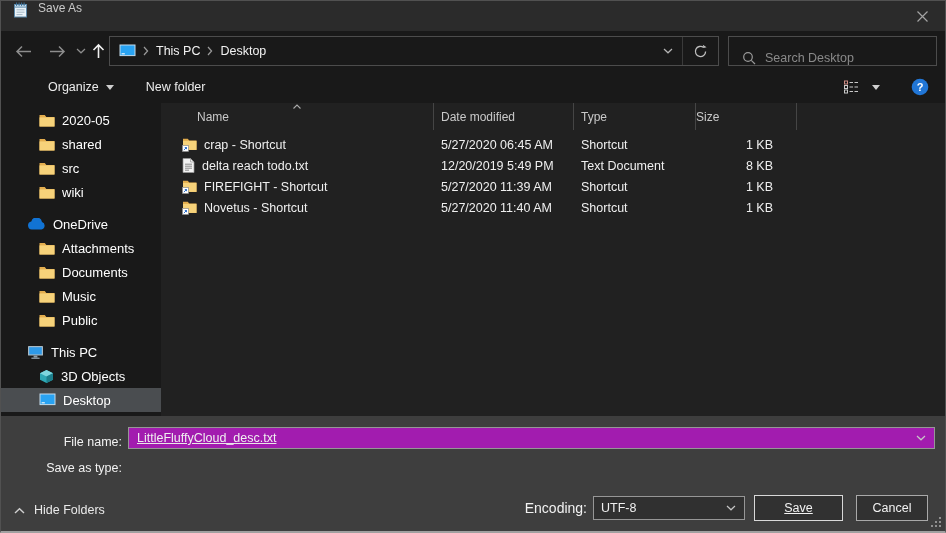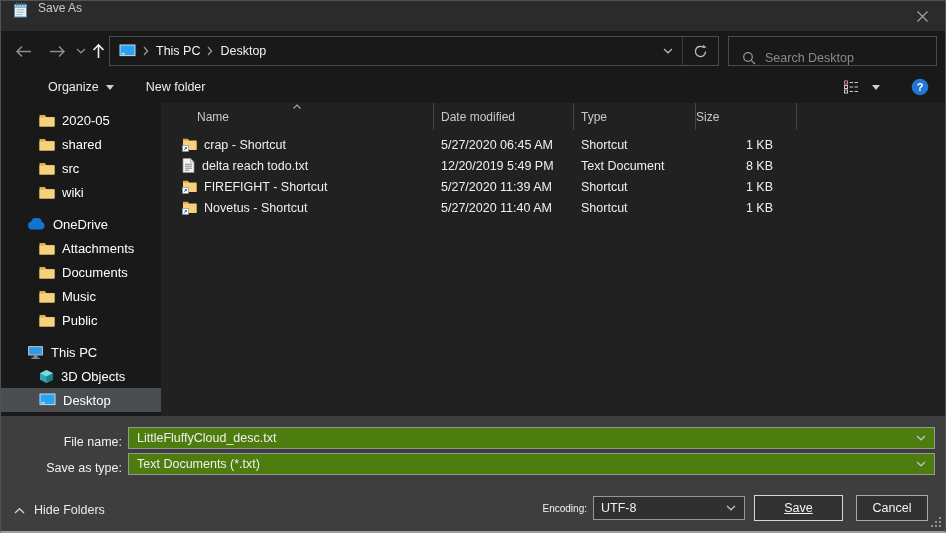--- a/index.html
+++ b/index.html
@@ -77,30 +77,30 @@
   .cell.date{width:140px;padding-left:7px;}
   .cell.type{width:122px;padding-left:7px;}
   .cell.size{width:101px;text-align:right;padding-right:24px;}
 
   
   .bottom{position:absolute;left:0;top:415px;right:0;bottom:0;background:#3e3e3e;}
   .frow{position:absolute;left:0;right:0;height:22px;display:flex;align-items:flex-end;}
   .frow.fn{top:11px;} .frow.st{top:37px;}
   .flabel{width:121px;text-align:right;font-size:12.5px;color:#f2f2f2;flex:none;}
   .fbox{margin-left:6px;flex:1;margin-right:10px;height:22px;border:1px solid #969696;
-    background:#4d7c0f;display:flex;align-items:center;box-sizing:border-box;position:relative;}
+    background:#a21caf;display:flex;align-items:center;box-sizing:border-box;position:relative;text-decoration:underline;}
   .fbox input{flex:1;min-width:0;border:none;background:transparent;outline:none;
     color:#f0f0f0;font-size:12.5px;padding:0 22px 0 8px;}
   .fbox .val{padding-left:8px;font-size:12.5px;color:#f0f0f0;}
   .fbox .chev{position:absolute;right:8px;color:#c6c6c6;line-height:0;}
   .hidefolders{position:absolute;left:13px;top:87px;display:flex;align-items:center;gap:9px;
     font-size:12.5px;color:#eaeaea;}
   .hidefolders .ic{color:#cfcfcf;}
   .encrow{position:absolute;right:17px;top:79px;display:flex;align-items:center;}
-  .enclabel{font-size:10px;color:#f2f2f2;margin-right:6px;}
+  .enclabel{font-size:14px;color:#f2f2f2;margin-right:6px;}
   .encbox{width:152px;height:24px;border:1px solid #969696;background:#303030;
     display:flex;align-items:center;box-sizing:border-box;position:relative;font-size:12.5px;color:#f0f0f0;}
   .encbox .val{padding-left:7px;}
   .encbox .chev{position:absolute;right:8px;color:#c6c6c6;line-height:0;}
   .btn{height:26px;border:1px solid #b5b5b5;background:#313131;color:#f2f2f2;font-size:12.5px;
     display:flex;align-items:center;justify-content:center;box-sizing:border-box;}
   .btn.save{width:89px;margin-left:9px;border-color:#d8d8d8;text-decoration:underline;}
   .btn.cancel{width:72px;margin-left:13px;border-color:#a9a9a9;}
   .grip{position:absolute;right:3px;bottom:3px;line-height:0;color:#8f8f8f;}
 </style>
@@ -498,28 +498,20 @@
         <input value="LittleFluffyCloud_desc.txt" style="">
         <span class="chev ic">
             <svg width="10" height="6" viewBox="0 0 10 6">
               <path d="M1 1l4 3.8L9 1" fill="none" stroke="currentColor" stroke-width="1.2"></path>
             </svg>
           </span>
       </div>
     </div>
     <div class="frow st">
       <span class="flabel">Save as type:</span>
-      <div class="fbox">
-        <span class="val">Text Documents (*.txt)</span>
-        <span class="chev ic">
-            <svg width="10" height="6" viewBox="0 0 10 6">
-              <path d="M1 1l4 3.8L9 1" fill="none" stroke="currentColor" stroke-width="1.2"></path>
-            </svg>
-          </span>
-      </div>
     </div>
 
     <div class="hidefolders">
       <span class="ic">
           <svg width="11" height="7" viewBox="0 0 11 7">
             <path d="M1 6l4.5-4.3L10 6" fill="none" stroke="currentColor" stroke-width="1.4"></path>
           </svg>
         </span>
       <span>Hide Folders</span>
     </div>

